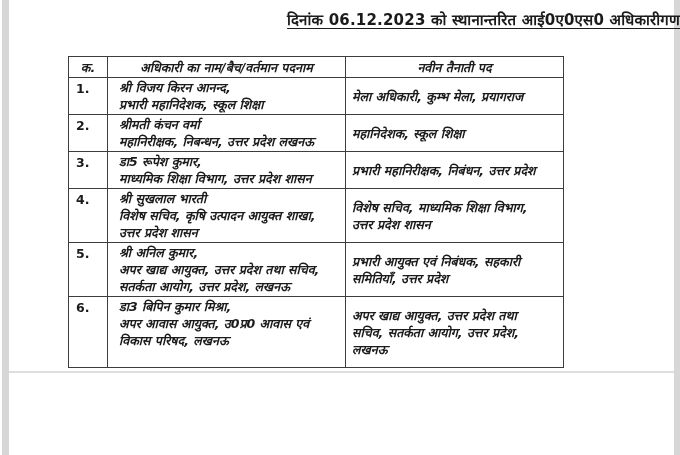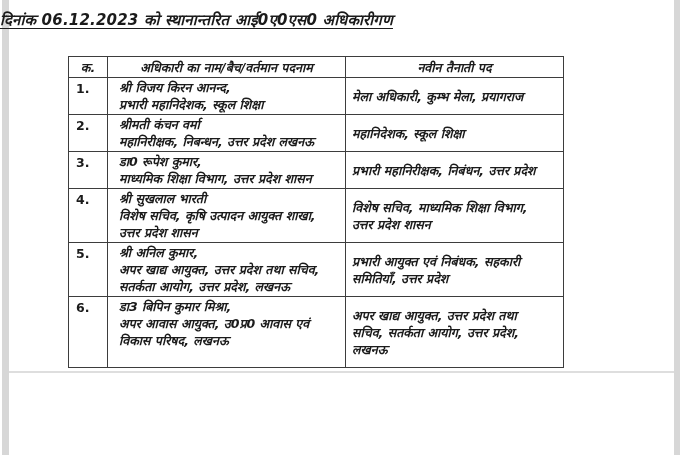--- a/index.html
+++ b/index.html
@@ -13,24 +13,23 @@
   }
   .edge-strip {
     position: absolute; top: 0; bottom: 0;
     background: #d7d7d7;
   }
   .edge-strip.left  { left: 2px;  width: 7px; }
   .edge-strip.right { right: 0px; width: 6px; }
   .doc-title {
     position: absolute;
     top: 9px; left: 0; width: 100%;
-    text-align: left;
+    text-align: right;
     font-size: 15px;
     font-weight: bold;
-    font-style: italic;
     text-decoration: underline;
     text-underline-offset: 3px;
     letter-spacing: 0.2px;
   }
   table.transfer-table {
     position: absolute;
     left: 68px; top: 56px;
     width: 495px;
     border-collapse: collapse;
     table-layout: fixed;
@@ -100,21 +99,21 @@
         <div>श्रीमती कंचन वर्मा</div>
         <div>महानिरीक्षक, निबन्धन, उत्तर प्रदेश लखनऊ</div>
       </td>
       <td class="post-cell">
         <div>महानिदेशक, स्कूल शिक्षा</div>
       </td>
     </tr>
     <tr class="row-3">
       <td class="sn-cell">3.</td>
       <td class="name-cell">
-        <div>डा0 रूपेश कुमार,</div>
+        <div>डा5 रूपेश कुमार,</div>
         <div>माध्यमिक शिक्षा विभाग, उत्तर प्रदेश शासन</div>
       </td>
       <td class="post-cell">
         <div>प्रभारी महानिरीक्षक, निबंधन, उत्तर प्रदेश</div>
       </td>
     </tr>
     <tr class="row-4">
       <td class="sn-cell">4.</td>
       <td class="name-cell">
         <div>श्री सुखलाल भारती</div>

